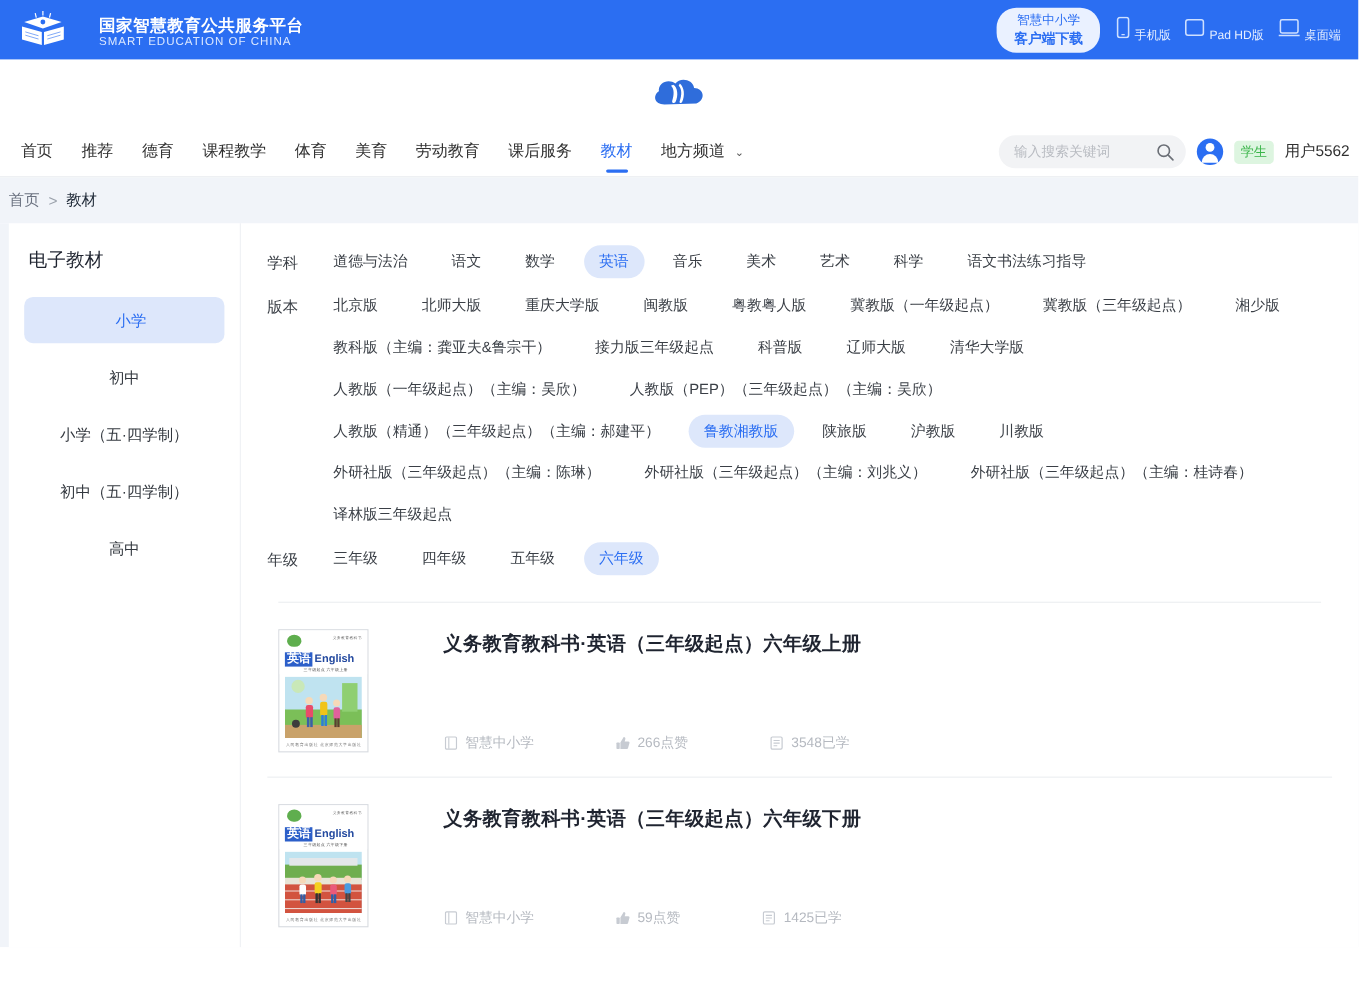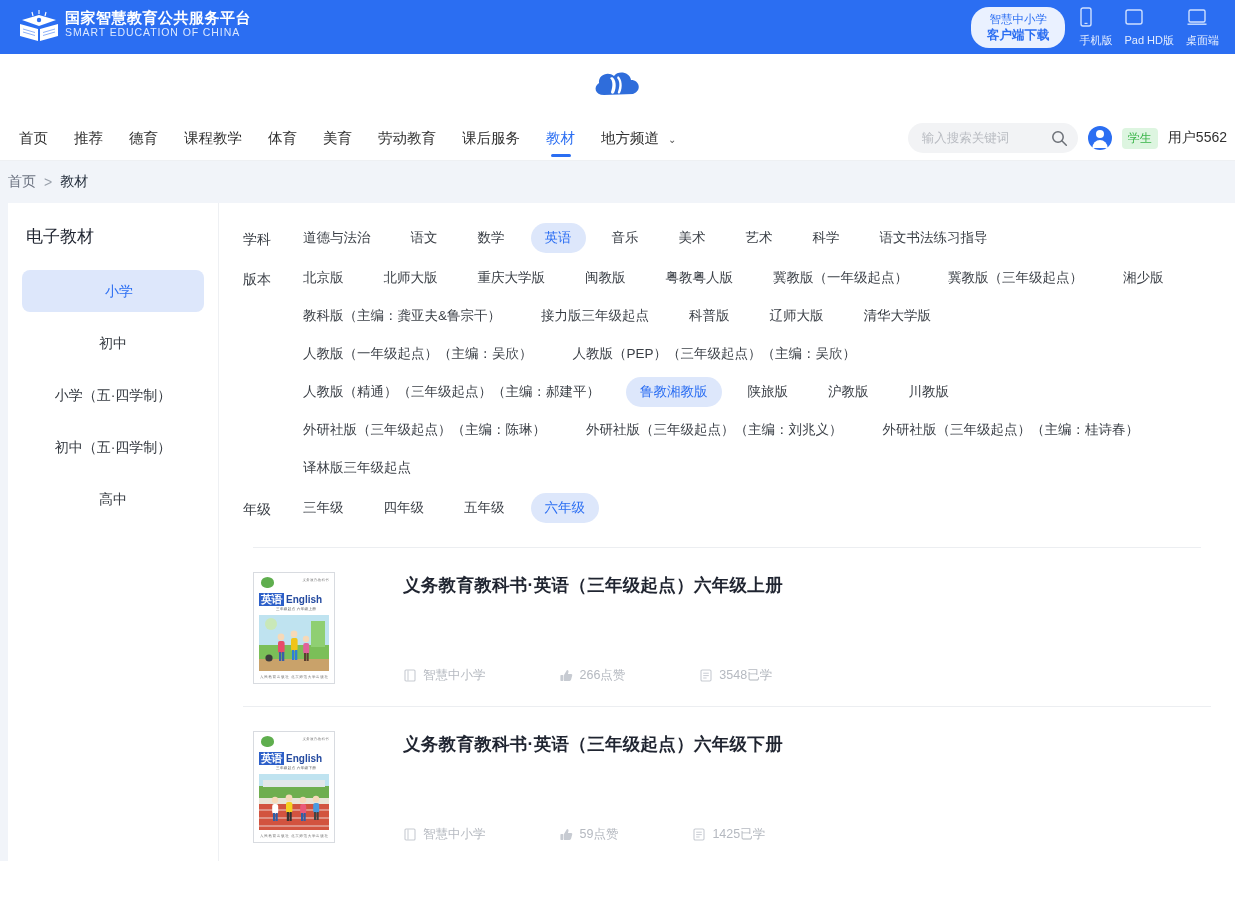--- a/index.html
+++ b/index.html
@@ -11,41 +11,41 @@
   }
 
   
   .topbar {
     position: relative;
     height: 54px;
     background: #2b6ef2;
     display: flex; align-items: center;
     padding: 0 16px;
   }
-  .topbar-logo { display: flex; align-items: flex-start; gap: 3px; }
+  .topbar-logo { display: flex; align-items: flex-end; gap: 28px; }
   .logo-mark { width: 46px; height: 36px; position: relative; flex: none; }
   .logo-text-cn {
     color: #ffffff; font-size: 15px; font-weight: bold;
     letter-spacing: .5px; line-height: 17px;
   }
   .logo-text-en {
     color: #dce8ff; font-size: 10.5px; letter-spacing: .9px; line-height: 13px;
   }
   .topbar-right {
     margin-left: auto; display: flex; align-items: center; gap: 14px;
   }
   .dl-btn {
     background: #eaf1ff; color: #2b6ef2;
     border-radius: 18px; padding: 5px 16px 6px;
     text-align: center; line-height: 14px; cursor: pointer;
   }
   .dl-btn .l1 { font-size: 11.5px; display: block; }
   .dl-btn .l2 { font-size: 12.5px; font-weight: bold; display: block; margin-top: 2px; }
   .devices { display: flex; align-items: flex-end; gap: 12px; }
-  .device { display: flex; flex-direction: column; align-items: flex-start; gap: 3px; cursor: pointer; }
+  .device { display: flex; align-items: flex-end; gap: 3px; cursor: pointer; }
   .device .glyph { color: #cfe0ff; line-height: 1; }
   .device .lbl { color: #e4edff; font-size: 11px; white-space: nowrap; }
 
   
   .brandstrip {
     height: 62px; background: #fff;
     display: flex; align-items: center; justify-content: center; gap: 12px;
   }
   .brand-cloud { width: 52px; height: 36px; position: relative; }
   .brand-title { font-size: 25px; font-weight: bold; color: #1a1a1a; letter-spacing: 1px; }

